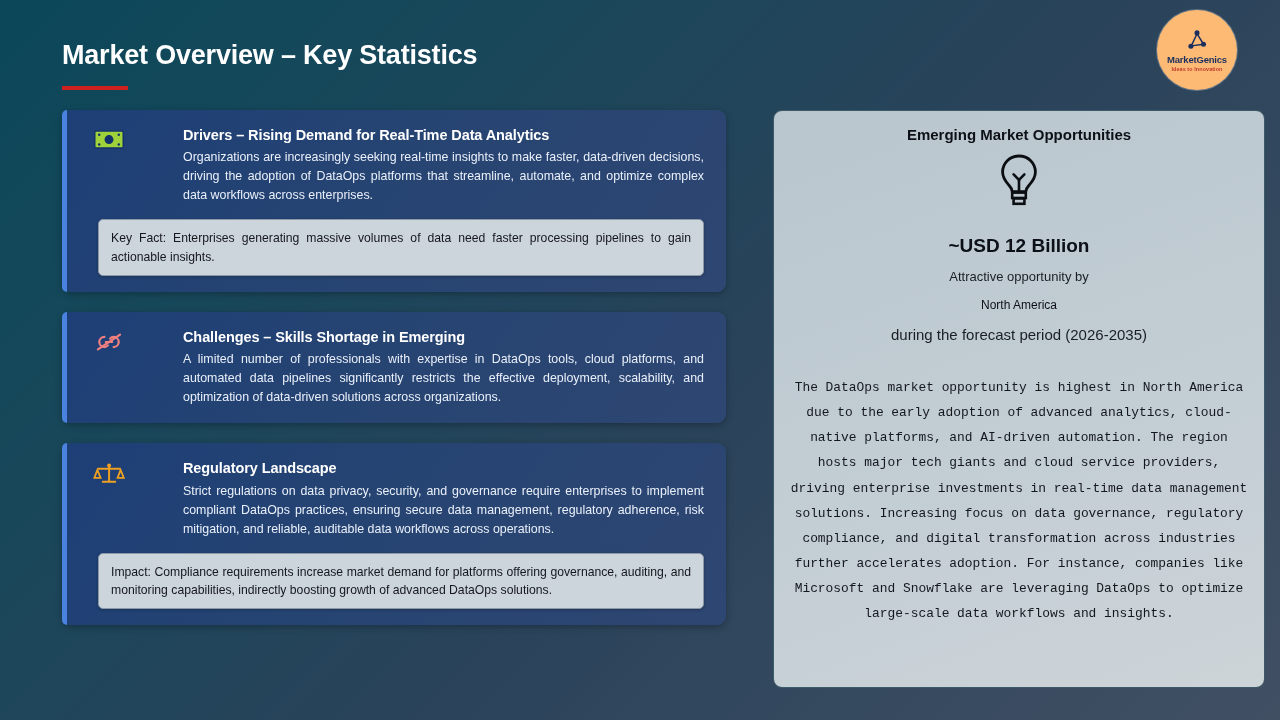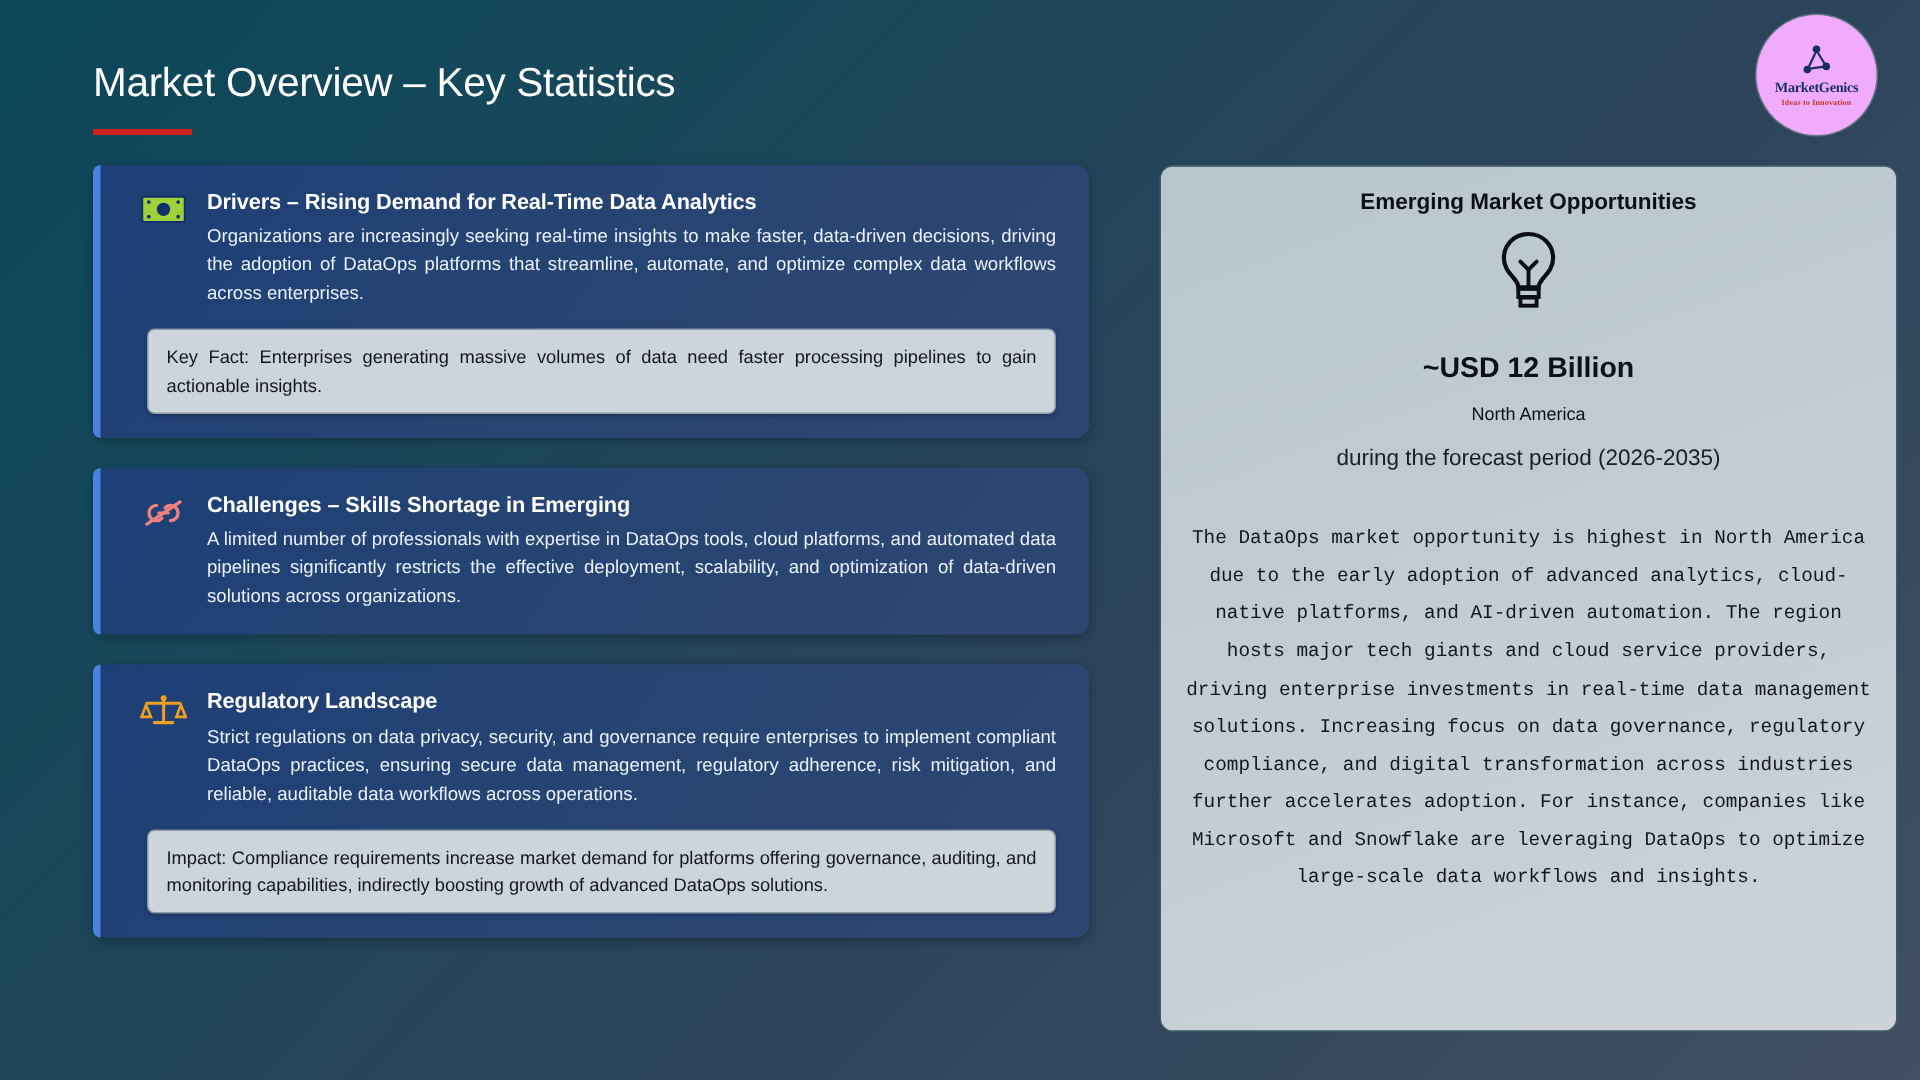--- a/index.html
+++ b/index.html
@@ -6,38 +6,37 @@
   html, body { width:1280px; height:720px; overflow:hidden; }
   body {
     font-family:"Liberation Sans", sans-serif;
     background: linear-gradient(135deg, #0b4759 0%, #14485a 18%, #29435a 55%, #414f63 100%);
     position:relative;
   }
 
   
   .slide-title {
     position:absolute; left:62px; top:40px;
-    font-size:27px; font-weight:normal; color:#ffffff;
+    font-size:27px; font-weight:bold; color:#ffffff;
     letter-spacing:-0.2px; white-space:nowrap;
   }
   .title-rule {
     position:absolute; left:62px; top:86px;
     width:66px; height:4px; background:#cf1f1f;
   }
 
   
   .logo {
-    position:absolute; right:29px; top:10px;
+    position:absolute; right:43px; top:10px;
     width:80px; height:80px; border-radius:50%;
-    background:#f0abfc;
+    background:#fdba74;
     display:flex; flex-direction:column;
     align-items:center; justify-content:center;
     box-shadow:0 0 0 1px rgba(255,255,255,.25);
     overflow:hidden;
-    font-family:Liberation Serif, serif;
   }
   .logo-mark { width:26px; height:26px; margin-bottom:1px; }
   .logo-name {
     font-size:9.5px; font-weight:bold; color:#1b2f5e;
     letter-spacing:-0.2px; line-height:1;
   }
   .logo-tag {
     font-size:5.4px; font-weight:bold; color:#c0392b;
     letter-spacing:.1px; line-height:1.2; margin-top:1.5px;
   }
@@ -49,21 +48,21 @@
     background:linear-gradient(125deg,#1d3f77 0%,#264472 45%,#2e4672 100%);
     border-radius:9px;
     padding:16px 22px 16px 30px;
     margin-bottom:20px;
     box-shadow:0 2px 7px rgba(0,0,0,.28);
   }
   .card::before {
     content:""; position:absolute; left:0; top:0; bottom:0; width:5px;
     background:#4a82e0; border-radius:9px 0 0 9px;
   }
-  .card-head { display:flex; align-items:flex-start; }
+  .card-head { display:flex; align-items:flex-start;gap:45px; }
   .card-icon {
     width:34px; min-width:34px; height:30px;
     display:flex; align-items:flex-start; justify-content:center;
     margin-right:12px; margin-top:2px;
   }
   .card-body { flex:1; }
   .card-title {
     font-size:14.5px; font-weight:bold; color:#ffffff;
     line-height:1.25; margin-bottom:4px; letter-spacing:-.1px;
   }
@@ -206,17 +205,18 @@
       <path d="M22 3 C12.6 3 5.6 10.2 5.6 19 c0 6.2 3.4 9.8 6.2 13 2.2 2.5 3.3 4.2 3.5 6.6 h13.4 c0.2-2.4 1.3-4.1 3.5-6.6 2.8-3.2 6.2-6.8 6.2-13 C38.4 10.2 31.4 3 22 3 Z" fill="none" stroke="#0b0e12" stroke-width="2.8"></path>
       <path d="M22 38.6 V26.5" stroke="#0b0e12" stroke-width="2.6" stroke-linecap="round"></path>
       <path d="M22 26.8 L16.6 21.4" stroke="#0b0e12" stroke-width="2.6" stroke-linecap="round"></path>
       <path d="M22 26.8 L27.4 21.4" stroke="#0b0e12" stroke-width="2.6" stroke-linecap="round"></path>
       <rect x="15.2" y="39.6" width="13.6" height="5.4" fill="none" stroke="#0b0e12" stroke-width="2.6"></rect>
       <rect x="16.6" y="45.4" width="10.8" height="5.4" fill="none" stroke="#0b0e12" stroke-width="2.6"></rect>
     </svg>
   </div>
 
   <div class="stat-value">~USD 12 Billion</div>
+  <div class="stat-sub">Attractive opportunity by</div>
   <div class="stat-region">North America</div>
   <div class="stat-period">during the forecast period (2026-2035)</div>
 
   <div class="panel-desc">The DataOps market opportunity is highest in North America due to the early adoption of advanced analytics, cloud-native platforms, and AI-driven automation. The region hosts major tech giants and cloud service providers, driving enterprise investments in real-time data management solutions. Increasing focus on data governance, regulatory compliance, and digital transformation across industries further accelerates adoption. For instance, companies like Microsoft and Snowflake are leveraging DataOps to optimize large-scale data workflows and insights.</div>
 </div>
 
 </body></html>

